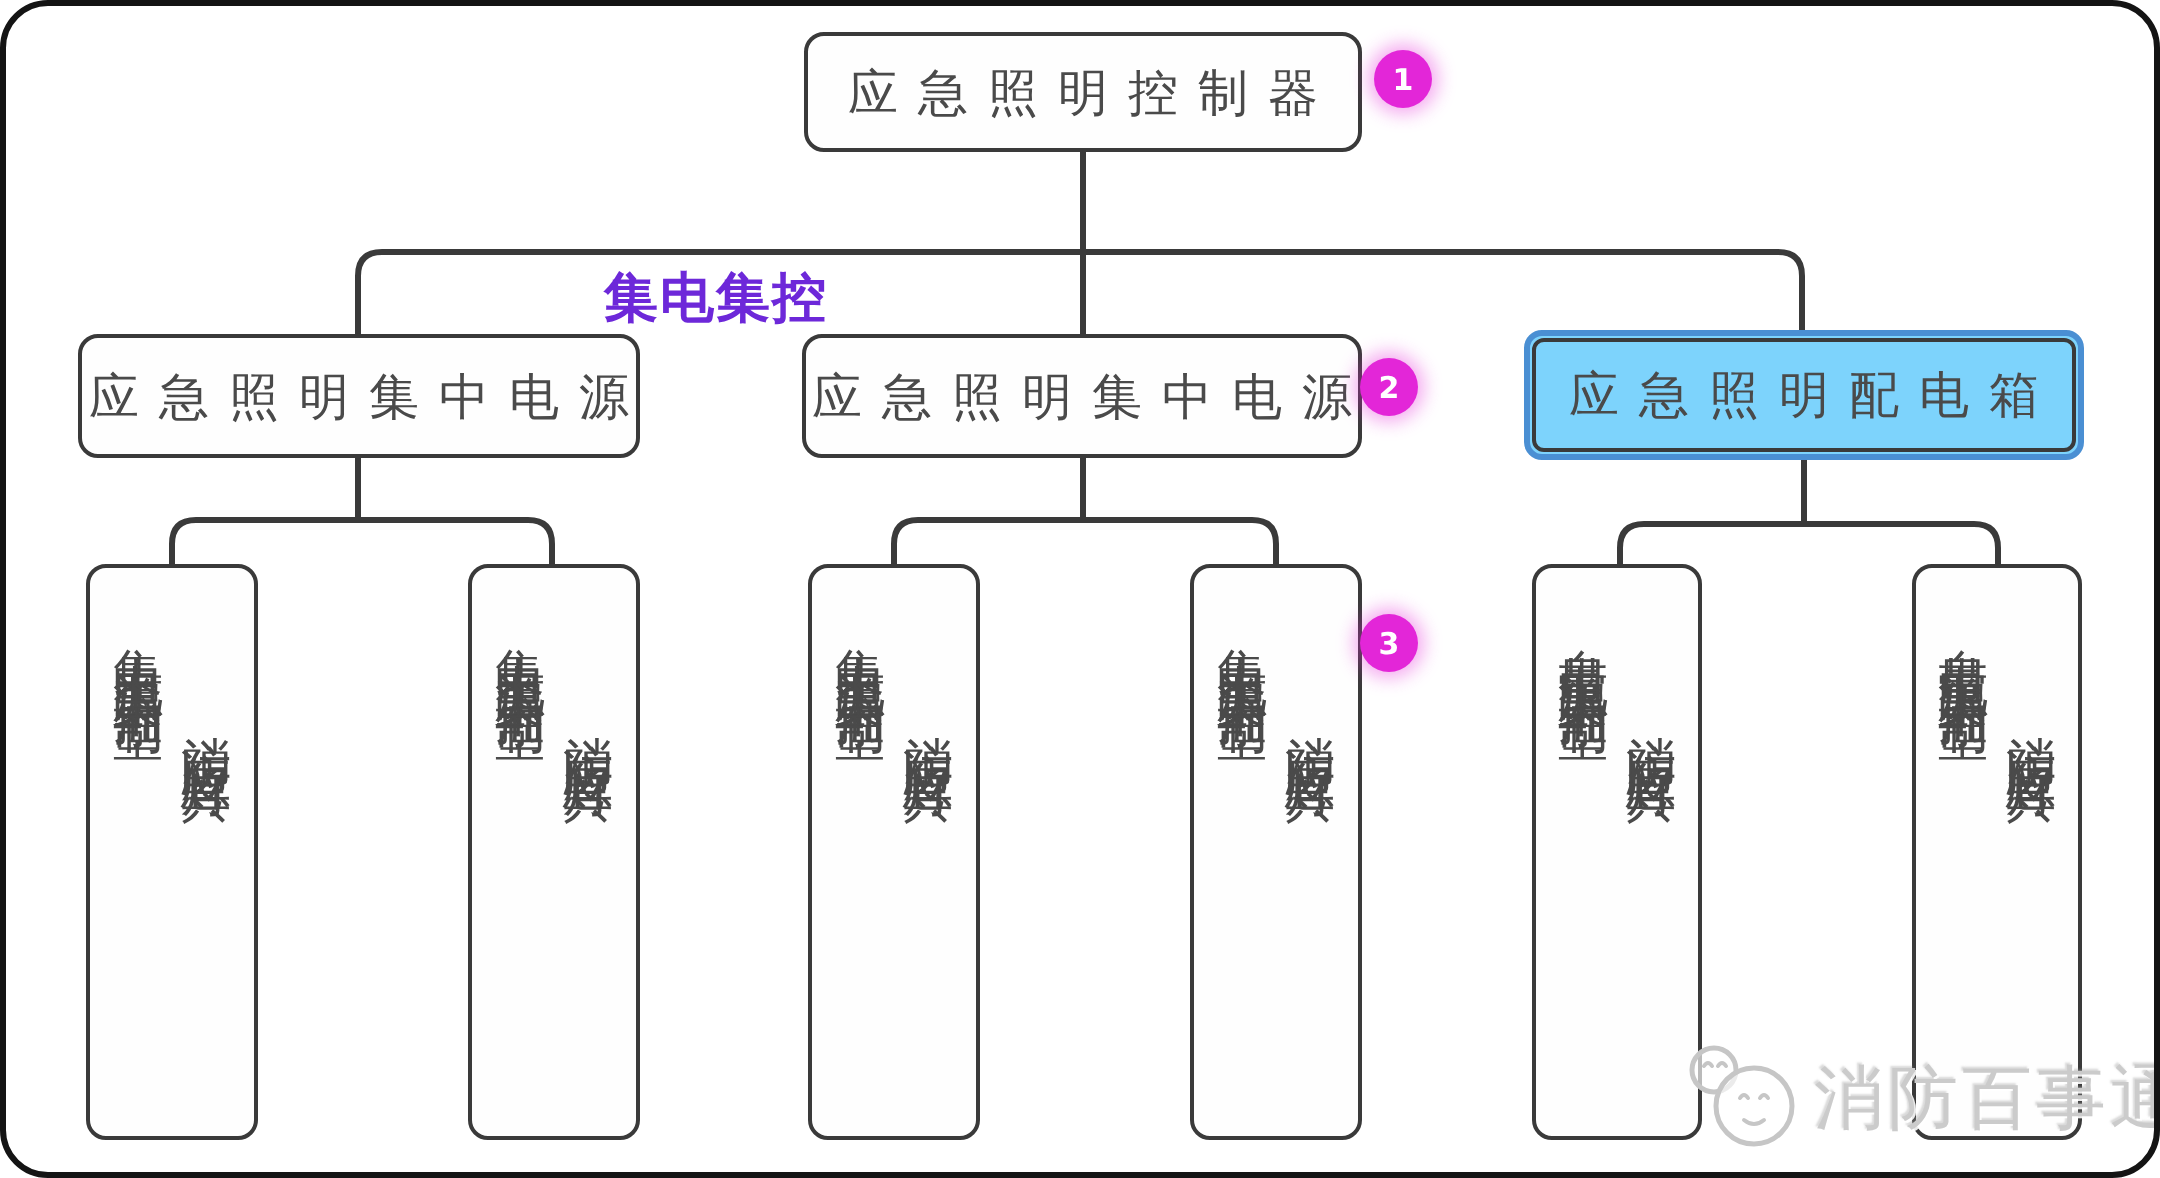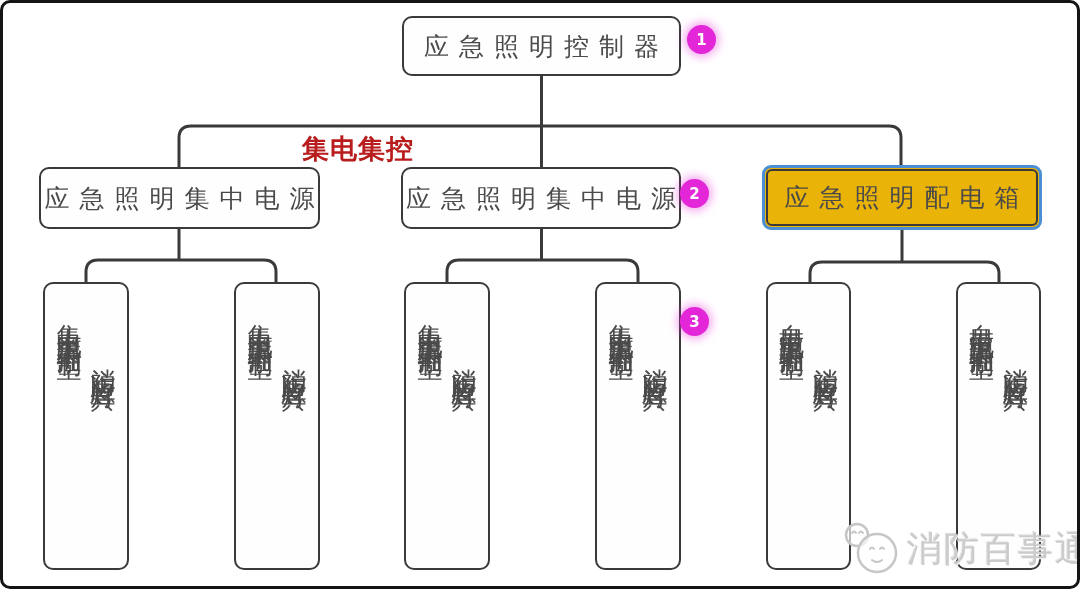--- a/index.html
+++ b/index.html
@@ -1,45 +1,45 @@
 <!DOCTYPE html>
 <html><head>
 <meta charset="utf-8">
 <style>
   html,body { margin:0; padding:0; background:#ffffff; }
   .frame {
     position:relative; width:1080px; height:589px; box-sizing:border-box;
-    background:#ffffff; border:3px solid #141414; border-radius:10px;
+    background:#ffffff; border:3px solid #141414; border-radius:24px;
     overflow:hidden; font-family:"DejaVu Serif", serif;
   }
   .lines { position:absolute; left:0; top:0; width:1080px; height:589px; }
   .node {
     position:absolute; box-sizing:border-box; background:#fefefe;
     border:2.5px solid #3a3a3a; border-radius:10px;
     display:flex; align-items:center; justify-content:center;
     color:#4a4a4a; font-size:25px; letter-spacing:10px; text-indent:10px;
     white-space:nowrap;
   }
   .node-root   { left:399px; top:13px;  width:279px; height:60px; }
   .node-l2a    { left:36px;  top:164px; width:281px; height:62px; }
   .node-l2b    { left:398px; top:164px; width:280px; height:62px; }
   .hl-wrap {
     position:absolute; left:759px; top:162px; width:280px; height:65px;
     box-sizing:border-box; border:3px solid #4a8fd3; border-radius:9px;
-    background:#eab308;
+    background:#7dd3fc;
   }
   .hl-inner {
     position:absolute; left:1px; top:1px; right:1px; bottom:1px;
     box-sizing:border-box; border:2px solid #3a3a3a; border-radius:6px;
     display:flex; align-items:center; justify-content:center;
     color:#4a4a4a; font-size:25px; letter-spacing:10px; text-indent:10px;
     white-space:nowrap;
   }
   .branch-label {
-    position:absolute; color:#b91c1c; font-size:27px; font-weight:bold;
+    position:absolute; color:#6d28d9; font-size:27px; font-weight:bold;
     letter-spacing:1px; font-family:"DejaVu Sans", sans-serif; white-space:nowrap;
   }
   .label-left  { left:299px; top:128px; }
   .label-right { left:921px; top:128px; }
   .badge {
     position:absolute; width:29px; height:29px; border-radius:50%;
     background:#e326d8; color:#ffffff; font-size:15px; font-weight:bold;
     display:flex; align-items:center; justify-content:center;
     font-family:"DejaVu Sans", sans-serif;
     box-shadow:0 0 9px 3px rgba(227,38,216,0.40);

